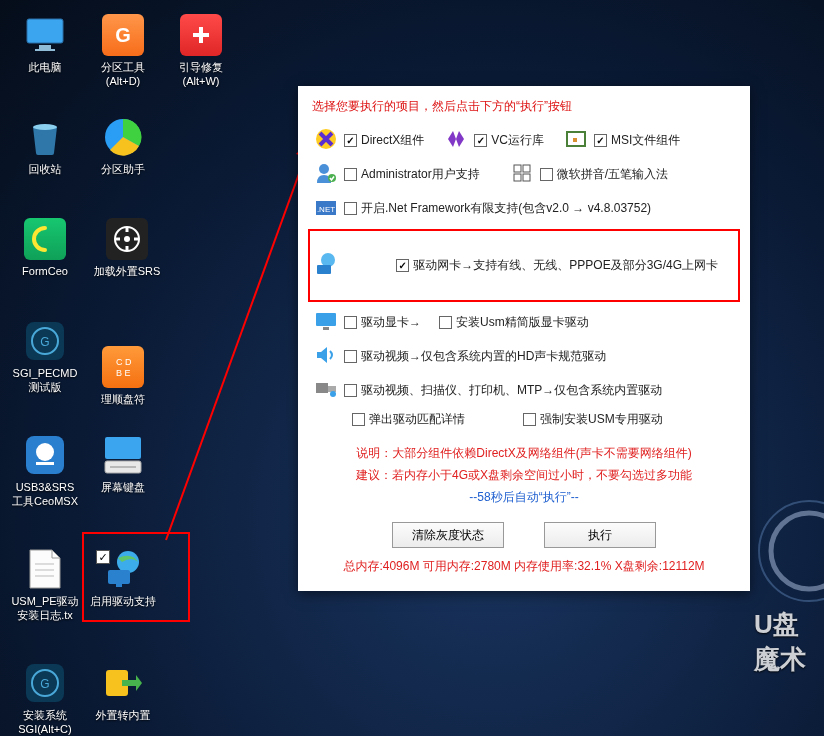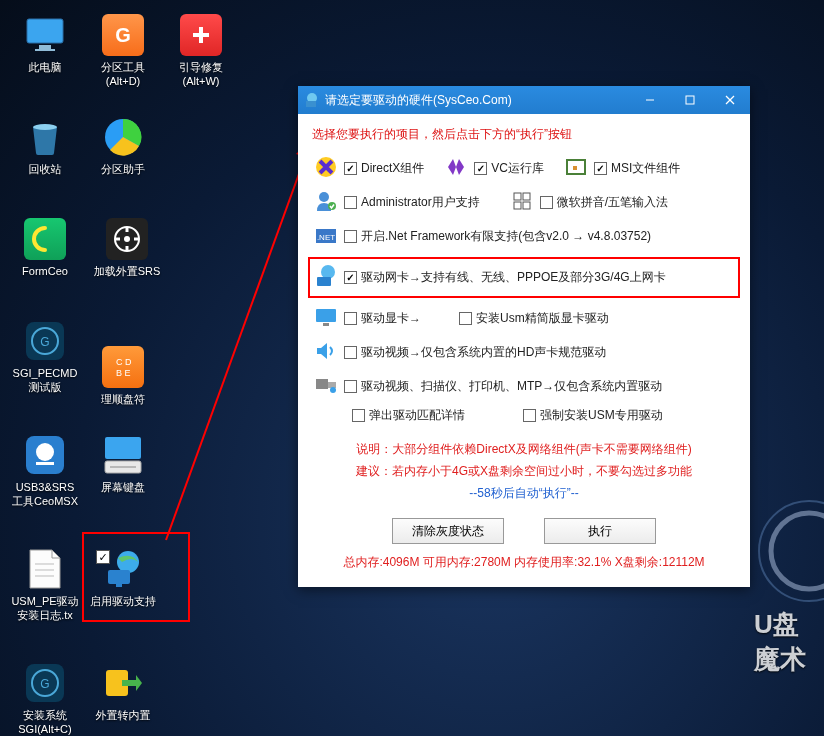--- a/index.html
+++ b/index.html
@@ -36,21 +36,21 @@
   .instruction { color: #d11; margin: 6px 0 12px; }
   .row { display: flex; align-items: center; margin: 7px 0; }
   .row .ricon { width: 28px; text-align: center; margin-right: 4px; }
   .chk { width: 13px; height: 13px; border: 1px solid #666; display: inline-flex; align-items: center; justify-content: center; margin-right: 4px; vertical-align: -2px; font-size: 10px; cursor: pointer; }
   .chk.on::after { content: "✓"; color:#000; font-weight:bold; }
   .row .item { display: inline-flex; align-items: center; margin-right: 18px; }
   .row .item .lbl { white-space: nowrap; }
   .sub-indent { padding-left: 40px; }
 
   
-  .row-hl { border: 2px solid #f00; padding: 5px 2px; margin-left:-4px; margin-right:-4px; }
+  .row-hl { border: 2px solid #f00; padding: 21px 2px; margin-left:-4px; margin-right:-4px;justify-content:space-between; }
 
   .notes { text-align: center; color: #e02020; margin-top: 14px; line-height: 22px; }
   .countdown { color: #2060d0; }
 
   .btnrow { display: flex; justify-content: center; gap: 40px; margin: 14px 0 10px; }
   .btn { width: 112px; height: 26px; border: 1px solid #999; background: linear-gradient(#fcfcfc, #ececec); font-size: 12px; cursor: pointer; }
 
   .status { text-align: center; color: #e02020; margin: 4px 0 6px; font-size: 12px; }
 </style>
 </head>
@@ -220,45 +220,20 @@
 
 <div class="bg-right">
   <svg width="70" height="110" viewBox="0 0 70 110">
       <circle cx="55" cy="55" r="38" fill="none" stroke="#cfe2ff" stroke-width="5" opacity="0.5"></circle>
       <circle cx="55" cy="55" r="50" fill="none" stroke="#7aa8e0" stroke-width="2" opacity="0.4"></circle>
     </svg>
   <div style="margin-top:-6px;">U盘<br>魔术</div>
 </div>
 
 <div class="dlg">
-  <div class="titlebar">
-    <span class="ticon">
-      <svg width="16" height="16" viewBox="0 0 16 16">
-          <circle cx="8" cy="6" r="5" fill="#6fc8f0"></circle>
-          <rect x="2" y="9" width="10" height="6" fill="#3a90d0"></rect>
-        </svg>
-    </span>
-    <span class="ttxt">请选定要驱动的硬件(SysCeo.Com)</span>
-    <span class="wbtn">
-        <svg width="10" height="10">
-          <line x1="1" y1="5" x2="9" y2="5" stroke="#fff" stroke-width="1"></line>
-        </svg>
-      </span>
-    <span class="wbtn">
-        <svg width="10" height="10">
-          <rect x="1" y="1" width="8" height="8" fill="none" stroke="#fff" stroke-width="1"></rect>
-        </svg>
-      </span>
-    <span class="wbtn close">
-        <svg width="10" height="10">
-          <line x1="1" y1="1" x2="9" y2="9" stroke="#fff" stroke-width="1.2"></line>
-          <line x1="9" y1="1" x2="1" y2="9" stroke="#fff" stroke-width="1.2"></line>
-        </svg>
-      </span>
-  </div>
 
   <div class="dlg-body">
     <div class="instruction">选择您要执行的项目，然后点击下方的“执行”按钮</div>
 
     <div class="row">
       <span class="ricon"><svg width="24" height="24" viewBox="0 0 24 24">
             <circle cx="12" cy="12" r="10" fill="#ffcc22"></circle>
             <path d="M6 6 L18 18 M18 6 L6 18" stroke="#5a2dd0" stroke-width="4"></path>
           </svg></span>
       <span class="item">
@@ -329,21 +304,21 @@
 
     <div class="row">
       <span class="ricon"><svg width="24" height="24" viewBox="0 0 24 24">
             <rect x="2" y="4" width="20" height="13" rx="1" fill="#3aa0e8"></rect>
             <rect x="9" y="18" width="6" height="3" fill="#888"></rect>
           </svg></span>
       <span class="item">
           <span class="chk"></span>
           <span class="lbl">驱动显卡→</span>
         </span>
-      <span class="item" style="margin-left:20px;align-items:center;">
+      <span class="item" style="align-items:center;">
           <span class="chk"></span>
           <span class="lbl">安装Usm精简版显卡驱动</span>
         </span>
     </div>
 
     <div class="row">
       <span class="ricon"><svg width="24" height="24" viewBox="0 0 24 24">
             <path d="M3 9 H7 L13 4 V20 L7 15 H3 Z" fill="#3aa0e8"></path>
             <path d="M16 8 Q20 12 16 16" fill="none" stroke="#3aa0e8" stroke-width="2"></path>
           </svg></span>

